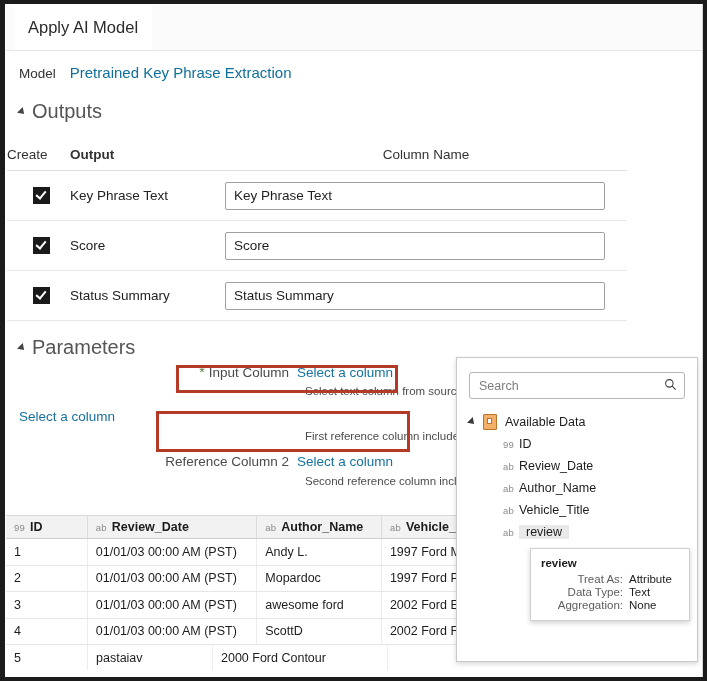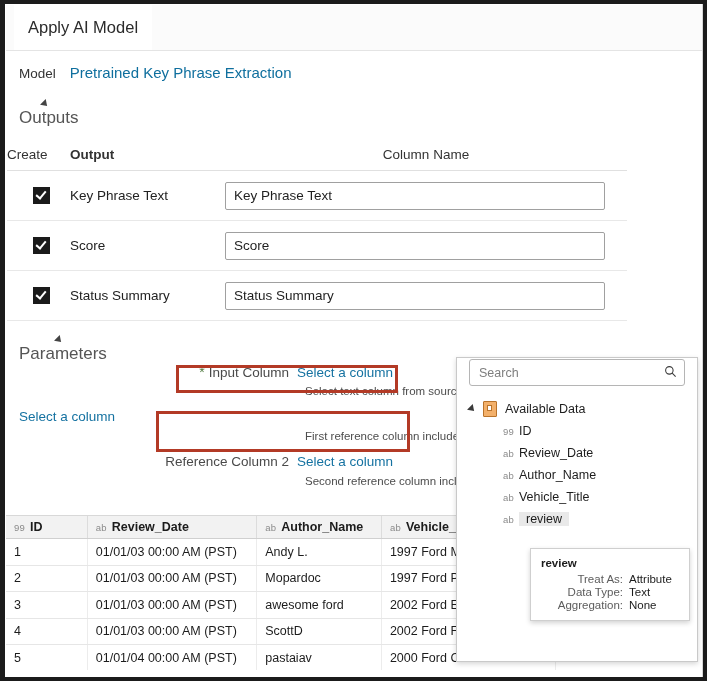--- a/index.html
+++ b/index.html
@@ -78,23 +78,22 @@
   .model-link {
     color: #0f6f9e;
     text-decoration: none;
     font-size: 15px;
   }
 
   
   .section-head {
     position: absolute;
     display: flex; align-items: center;
-    font-size: 17px;
+    font-size: 20px;
     color: #555555;
-    flex-direction: column;
   }
   .tri {
     width: 0; height: 0;
     border-left: 6px solid #444;
     border-top: 4px solid transparent;
     border-bottom: 4px solid transparent;
     margin-right: 7px;
     transform: rotate(45deg);
   }
   #outputs-head { left: 19px; top: 100px; }
@@ -268,21 +267,21 @@
     left: 456px; top: 357px;
     width: 242px; height: 305px;
     background: #ffffff;
     border: 1px solid #c9c9c9;
     box-shadow: 0 2px 5px rgba(0,0,0,0.16);
     box-sizing: border-box;
     z-index: 40;
   }
   .search-wrap {
     position: relative;
-    margin: 1px 12px 0 12px;
+    margin: 14px 12px 0 12px;
   }
   .search-input {
     width: 100%;
     height: 27px;
     border: 1px solid #b5b5b5;
     border-radius: 3px;
     padding: 0 26px 0 9px;
     font-family: "Liberation Sans", sans-serif;
     font-size: 12.5px;
     color: #333;
@@ -493,21 +492,20 @@
     </div>
     <div class="grid-row">
       <div class="gcell w-id">4</div>
       <div class="gcell w-date">01/01/03 00:00 AM (PST)</div>
       <div class="gcell w-auth">ScottD</div>
       <div class="gcell w-veh">2002 Ford F-150</div>
       <div class="gcell w-rest"></div>
     </div>
     <div class="grid-row">
       <div class="gcell w-id">5</div>
-      <div class="gcell w-date">01/01/04 00:00 AM (PST)</div>
       <div class="gcell w-auth">pastaiav</div>
       <div class="gcell w-veh">2000 Ford Contour</div>
       <div class="gcell w-rest"></div>
     </div>
   </div>
 
   <div class="picker">
     <div class="search-wrap">
       <input class="search-input" type="text" placeholder="Search" style="">
       <svg class="search-icon" viewBox="0 0 16 16">

